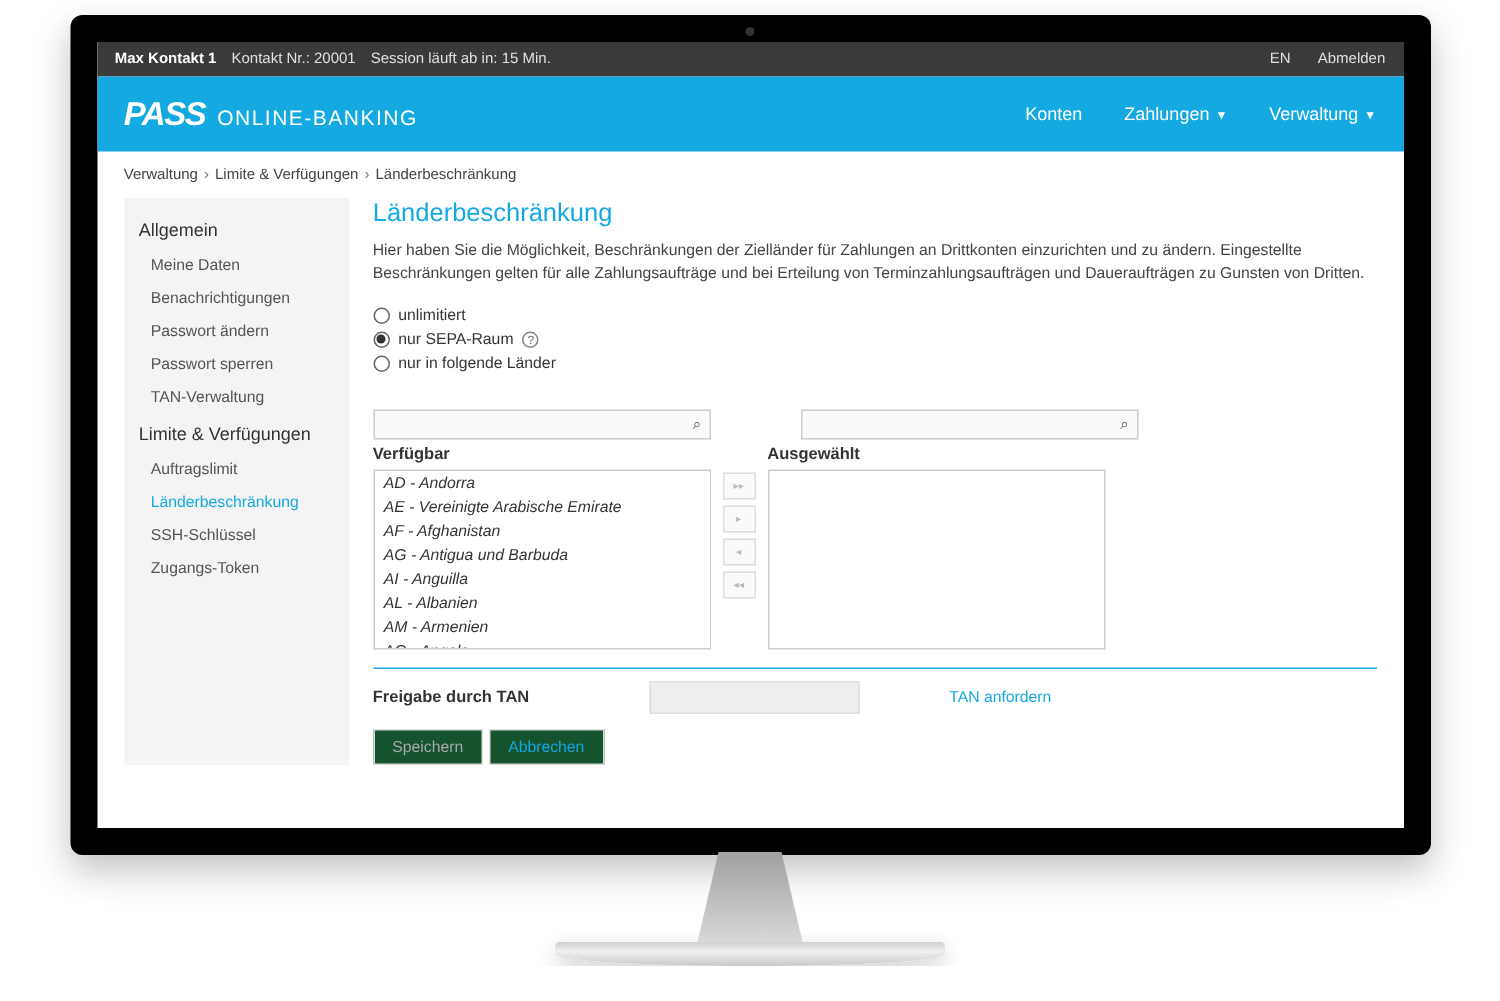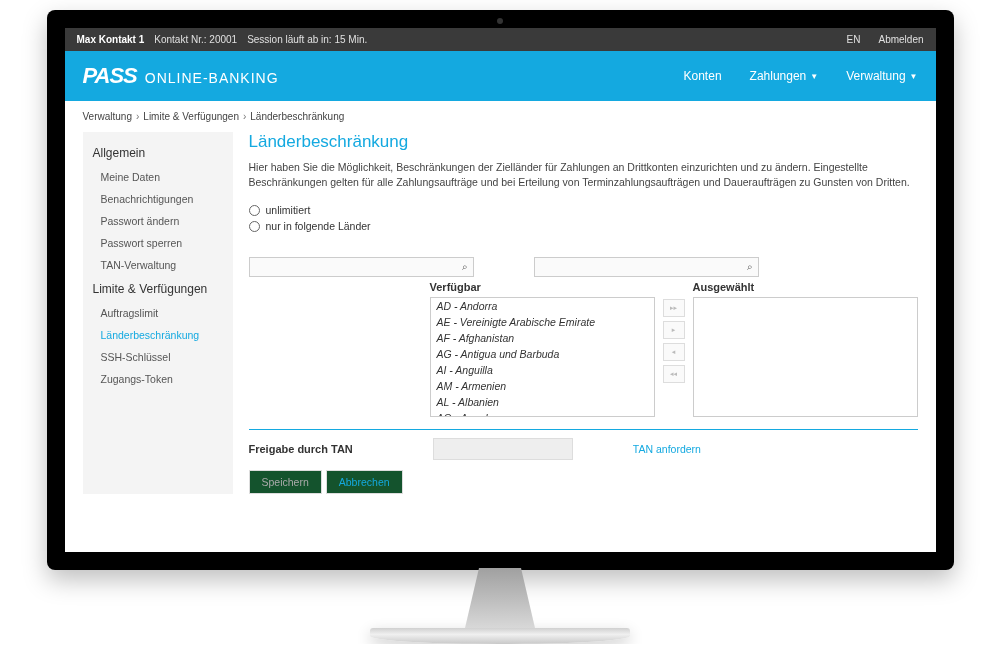--- a/index.html
+++ b/index.html
@@ -159,21 +159,20 @@
   font-size: 8px;
   display: inline-flex;
   align-items: center;
   justify-content: center;
   color: #666;
 }
 .dual {
   display: flex;
   gap: 8px;
   align-items: flex-start;
-  justify-content: flex-end;
 }
 .search-row { display: flex; gap: 60px; margin-bottom: 4px; }
 .search-box {
   width: 225px;
   height: 20px;
   border: 1px solid #ccc;
   background: #fafafa;
   display: flex;
   align-items: center;
   justify-content: flex-end;
@@ -318,20 +317,25 @@
       <div class="main">
         <div class="page-title">Länderbeschränkung</div>
         <div class="desc">Hier haben Sie die Möglichkeit, Beschränkungen der Zielländer für Zahlungen an Drittkonten einzurichten und zu ändern. Eingestellte Beschränkungen gelten für alle Zahlungsaufträge und bei Erteilung von Terminzahlungsaufträgen und Daueraufträgen zu Gunsten von Dritten.</div>
 
         <div class="radios">
           <div class="radio-row">
             <span class="radio"></span>
             <span>unlimitiert</span>
           </div>
           <div class="radio-row">
+            <span class="radio checked"></span>
+            <span>nur SEPA-Raum</span>
+            <span class="help">?</span>
+          </div>
+          <div class="radio-row">
             <span class="radio"></span>
             <span>nur in folgende Länder</span>
           </div>
         </div>
 
         <div class="search-row">
           <div class="search-box">
             <span class="mag">⌕</span>
           </div>
           <div class="search-box">
@@ -341,22 +345,22 @@
 
         <div class="dual">
           <div>
             <div class="col-label">Verfügbar</div>
             <div class="listbox">
               <div class="item">AD - Andorra</div>
               <div class="item">AE - Vereinigte Arabische Emirate</div>
               <div class="item">AF - Afghanistan</div>
               <div class="item">AG - Antigua und Barbuda</div>
               <div class="item">AI - Anguilla</div>
+              <div class="item">AL - Albanien</div>
               <div class="item">AM - Armenien</div>
-              <div class="item">AL - Albanien</div>
               <div class="item">AO - Angola</div>
             </div>
           </div>
           <div class="transfer-btns">
             <div class="tbtn">▸▸</div>
             <div class="tbtn">▸</div>
             <div class="tbtn">◂</div>
             <div class="tbtn">◂◂</div>
           </div>
           <div>

